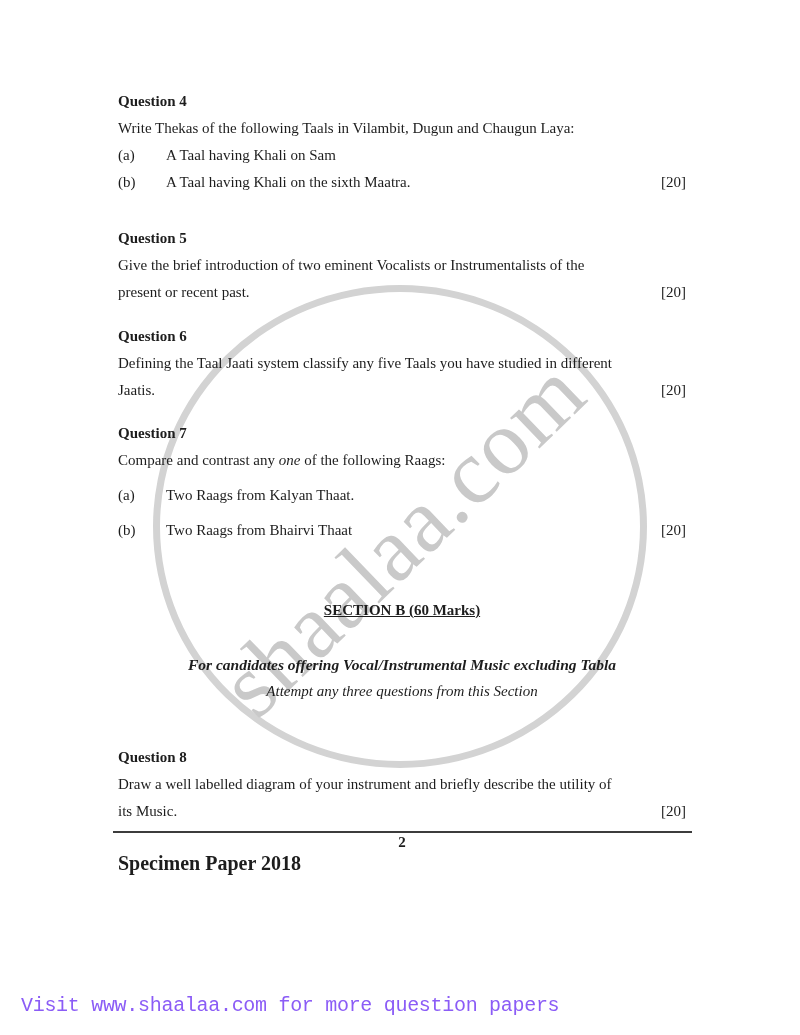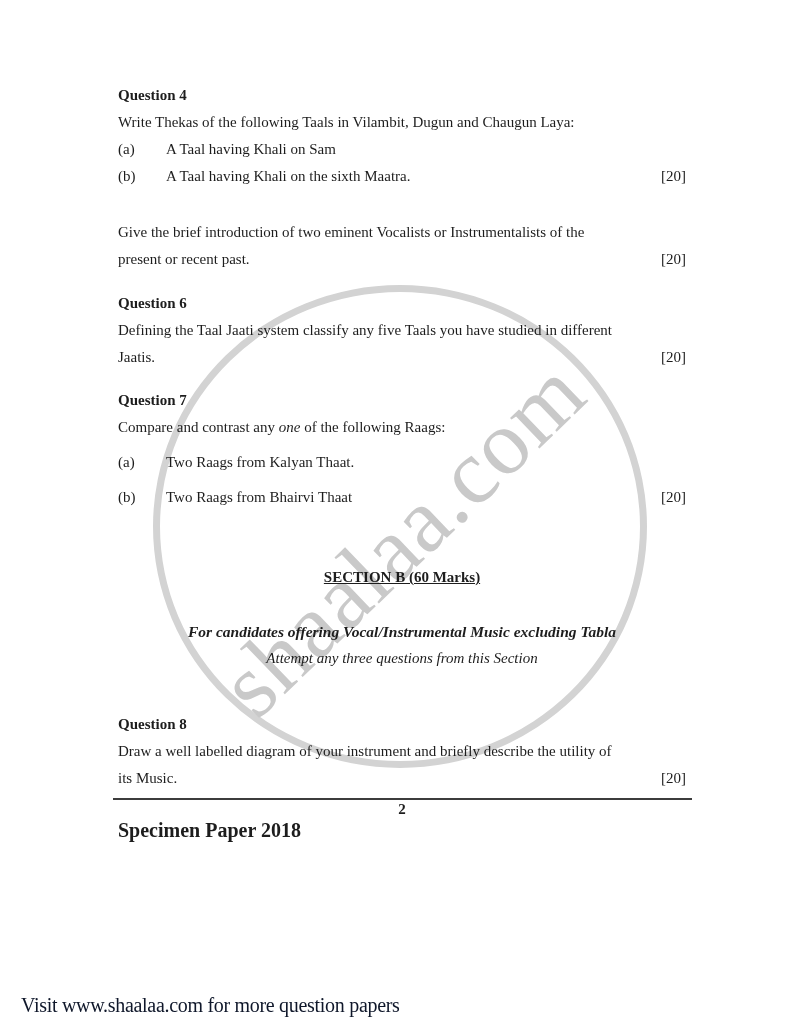--- a/index.html
+++ b/index.html
@@ -10,21 +10,21 @@
   
   .watermark{position:absolute;left:0;top:0;width:100%;height:100%;z-index:0;}
   .wm-circle{position:absolute;left:153px;top:285px;width:494px;height:483px;
              border:7px solid #d3d3d3;border-radius:50%;box-sizing:border-box;}
   .wm-text{position:absolute;left:402px;top:538px;
            transform:translate(-50%,-50%) rotate(-44deg);
            font-family:"Liberation Serif", serif;font-size:92px;font-weight:500;
            color:#c9c9c9;white-space:nowrap;letter-spacing:1px;}
 
   
-  .content{position:absolute;left:118px;top:82px;width:568px;z-index:1;}
+  .content{position:absolute;left:118px;top:88px;width:568px;z-index:1;}
   .qhead{font-weight:bold;font-size:15px;line-height:27px;}
   .qline{font-size:15px;line-height:27px;position:relative;}
   .qitem{font-size:15px;line-height:27px;position:relative;}
   .ilabel{display:inline-block;width:48px;}
   .marks{position:absolute;right:0;top:0;}
   .qline em, .qitem em{font-style:italic;}
 
   .mt-q5{margin-top:29px;}
   .mt-q6{margin-top:17px;}
   .mt-q7{margin-top:16px;}
@@ -38,22 +38,22 @@
   .sec-sub1{text-align:center;font-weight:bold;font-style:italic;font-size:15.5px;line-height:27px;margin-top:27px;}
   .sec-sub2{text-align:center;font-style:italic;font-size:15px;line-height:27px;}
   .sec-sub2 .strong{font-weight:normal;}
 
   .foot-rule{border:none;border-top:2px solid #3c3c3c;width:579px;
              margin:6px 0 0 -5px;}
   .pageno{text-align:center;font-weight:bold;font-size:15px;line-height:18px;}
   .spec{font-weight:bold;font-size:20px;line-height:20px;margin-top:2px;}
 
   .visit{position:absolute;left:21px;top:994px;z-index:1;
-         font-family:Liberation Serif, serif;font-size:20px;
-         letter-spacing:-0.3px;color:#0f172a;}
+         font-family:Liberation Mono, monospace;font-size:20px;
+         letter-spacing:-0.3px;color:#8b5cf6;}
 </style>
 </head>
 <body>
 
 <div class="page">
 
   <div class="watermark">
     <div class="wm-circle" style="border-color: rgb(211, 211, 211);"></div>
     <div class="wm-text" style="color: rgb(201, 201, 201);">shaalaa.com</div>
   </div>
@@ -66,20 +66,21 @@
       <div class="qitem">
         <span class="ilabel">(a)</span><span class="itext">A Taal having Khali on Sam</span>
       </div>
       <div class="qitem">
         <span class="ilabel">(b)</span><span class="itext">A Taal having Khali on the sixth Maatra.</span>
         <span class="marks">[20]</span>
       </div>
     </section>
 
     <section class="mt-q5">
+      <div class="qhead">Question 5</div>
       <div class="qline">Give the brief introduction of two eminent Vocalists or Instrumentalists of the</div>
       <div class="qline">
         <span>present or recent past.</span>
         <span class="marks">[20]</span>
       </div>
     </section>
 
     <section class="mt-q6">
       <div class="qhead">Question 6</div>
       <div class="qline">Defining the Taal Jaati system classify any five Taals you have studied in different</div>

